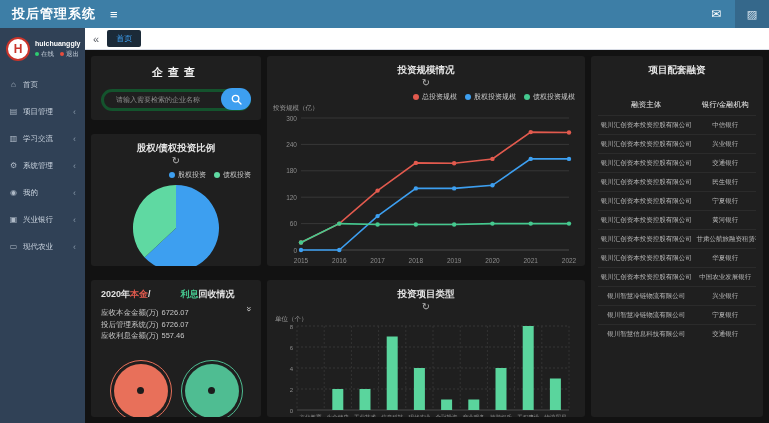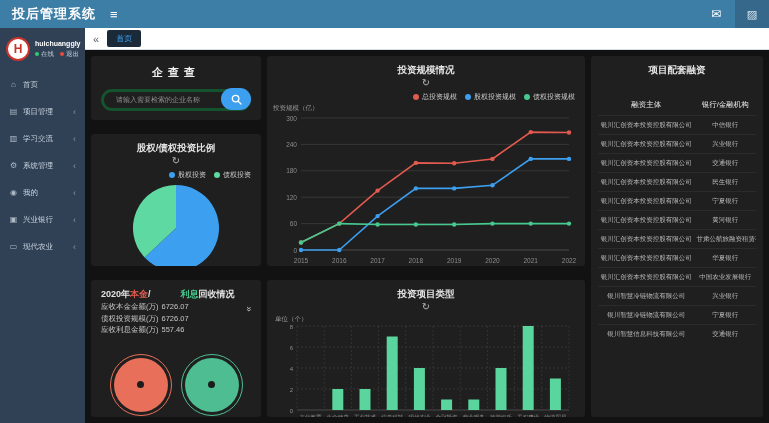--- a/index.html
+++ b/index.html
@@ -53,21 +53,21 @@
 .legend{display:flex;justify-content:flex-end;gap:8px;padding:2px 10px 0;}
 .legend-item{display:flex;align-items:center;gap:3px;font-size:7px;color:#ccc;cursor:pointer;white-space:nowrap;}
 .ldot{width:6px;height:6px;border-radius:50%;flex-shrink:0;}
 .pie-wrap{display:flex;justify-content:center;margin-top:3px;}
 
 .recovery{flex:1;position:relative;padding:8px 10px;}
 .rec-title{font-size:9px;font-weight:bold;color:#e3e3e3;white-space:nowrap;}
 .rec-title .tp{color:#e25a4e;}
 .rec-title .ti{color:#45c98f;margin-left:30px;}
 .expand{position:absolute;right:10px;top:24px;color:#cfcfcf;font-size:9px;display:inline-block;transform:rotate(90deg);cursor:pointer;}
-.stats{}
+.stats{margin-top:6px;}
 .stat-line{font-size:7.5px;color:#c6c6c6;line-height:11.5px;white-space:nowrap;}
 .stat-line .sv{margin-left:3px;}
 .gauges{display:flex;justify-content:space-around;margin-top:18px;padding:0 4px;}
 .gauge{width:62px;height:62px;border-radius:50%;border:1px solid;display:flex;align-items:center;justify-content:center;}
 .gauge-fill{width:54px;height:54px;border-radius:50%;display:flex;align-items:center;justify-content:center;}
 .gauge-dot{width:7px;height:7px;border-radius:50%;background:#1c1c1c;}
 
 .line-panel{height:210px;}
 .bar-panel{flex:1;}
 .chart-box{padding:0 4px;}
@@ -187,21 +187,21 @@
             </div>
         </section>
 
         <section class="panel recovery">
           <div class="rec-title">
             <span>2020年</span><span class="tp">本金</span><span>/</span><span class="ti">利息</span><span>回收情况</span>
           </div>
           <span class="expand">»</span>
           <div class="stats">
               <div class="stat-line"><span>应收本金金额(万)</span><span class="sv">6726.07</span></div>
-              <div class="stat-line"><span>债权投资规模(万)</span><span class="sv">6726.07</span></div>
+              <div class="stat-line"><span>投后管理系统(万)</span><span class="sv">6726.07</span></div>
               <div class="stat-line"><span>应收利息金额(万)</span><span class="sv">557.46</span></div>
             </div>
           <div class="gauges">
               <div class="gauge" style="border-color: rgb(232, 112, 90);">
                 <div class="gauge-fill" style="background: rgb(232, 112, 90);">
                   <div class="gauge-dot"></div>
                 </div>
               </div>
               <div class="gauge" style="border-color: rgb(79, 189, 146);">
                 <div class="gauge-fill" style="background: rgb(79, 189, 146);">

